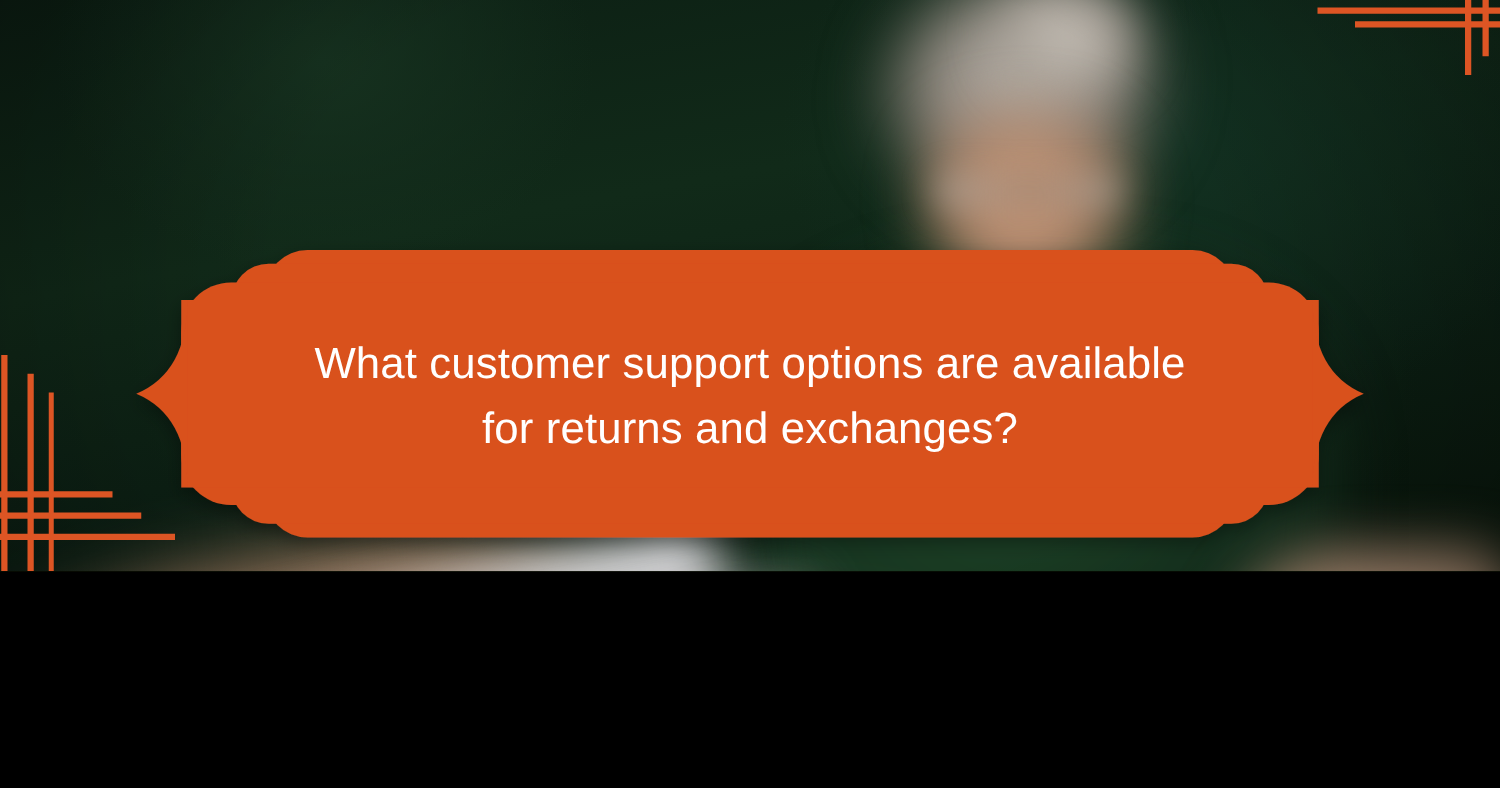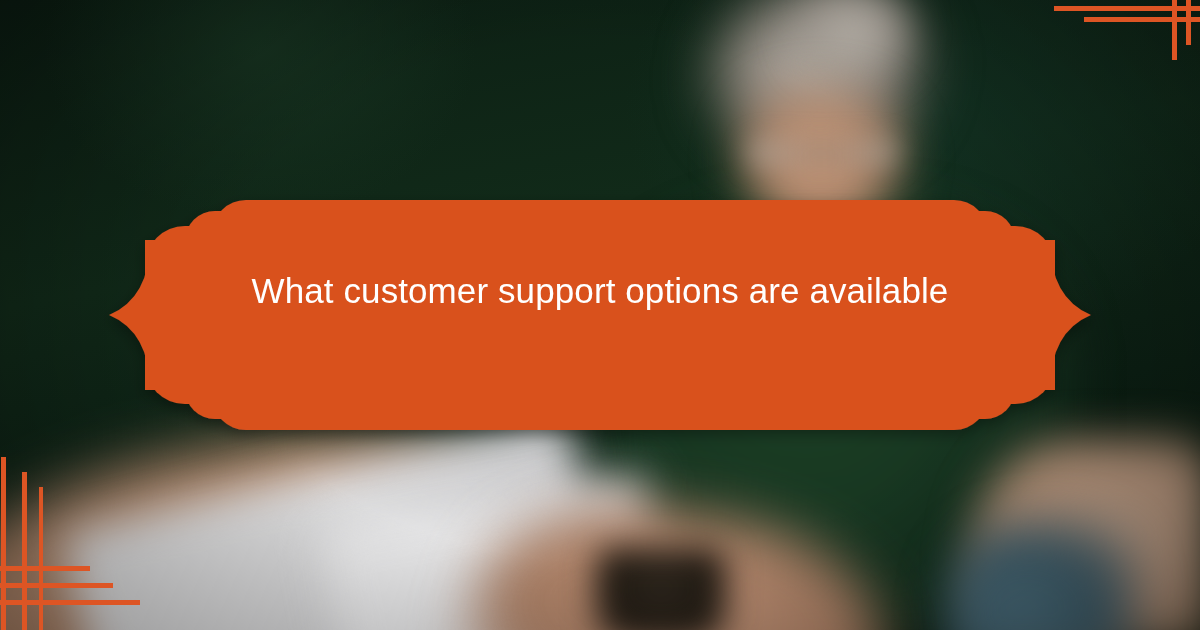--- a/index.html
+++ b/index.html
@@ -4,21 +4,21 @@
 <style>
   html, body {
     margin: 0;
     padding: 0;
     background: #000;
   }
 
   #canvas {
     position: relative;
     width: 1200px;
-    height: 630px;
+    height: 457px;
     overflow: hidden;
     font-family: "Liberation Sans", sans-serif;
     background: #4d7c0f;
   }
 
   
   .bg-photo {
     position: absolute;
     inset: 0;
     overflow: hidden;
@@ -240,16 +240,17 @@
         <rect x="145" y="240" width="910" height="150" rx="0" ry="0"></rect>
 
         <path d="M150 240 Q 150 298 109 315 Q 150 332 150 390 Z"></path>
 
         <path d="M1050 240 Q 1050 298 1091 315 Q 1050 332 1050 390 Z"></path>
       </g>
     </svg>
 
     <div class="badge-text">
       <div>What customer support options are available</div>
+      <div>for returns and exchanges?</div>
     </div>
   </div>
 
 </div>
 
 </body></html>

